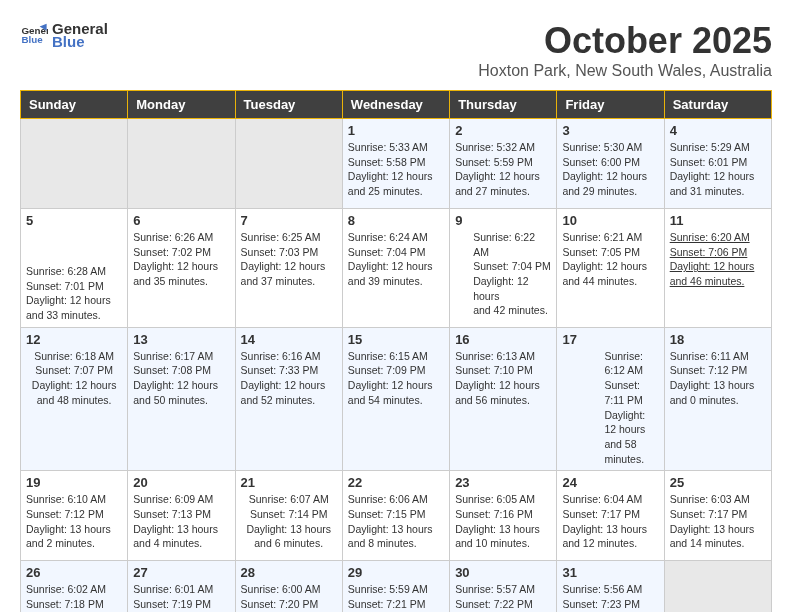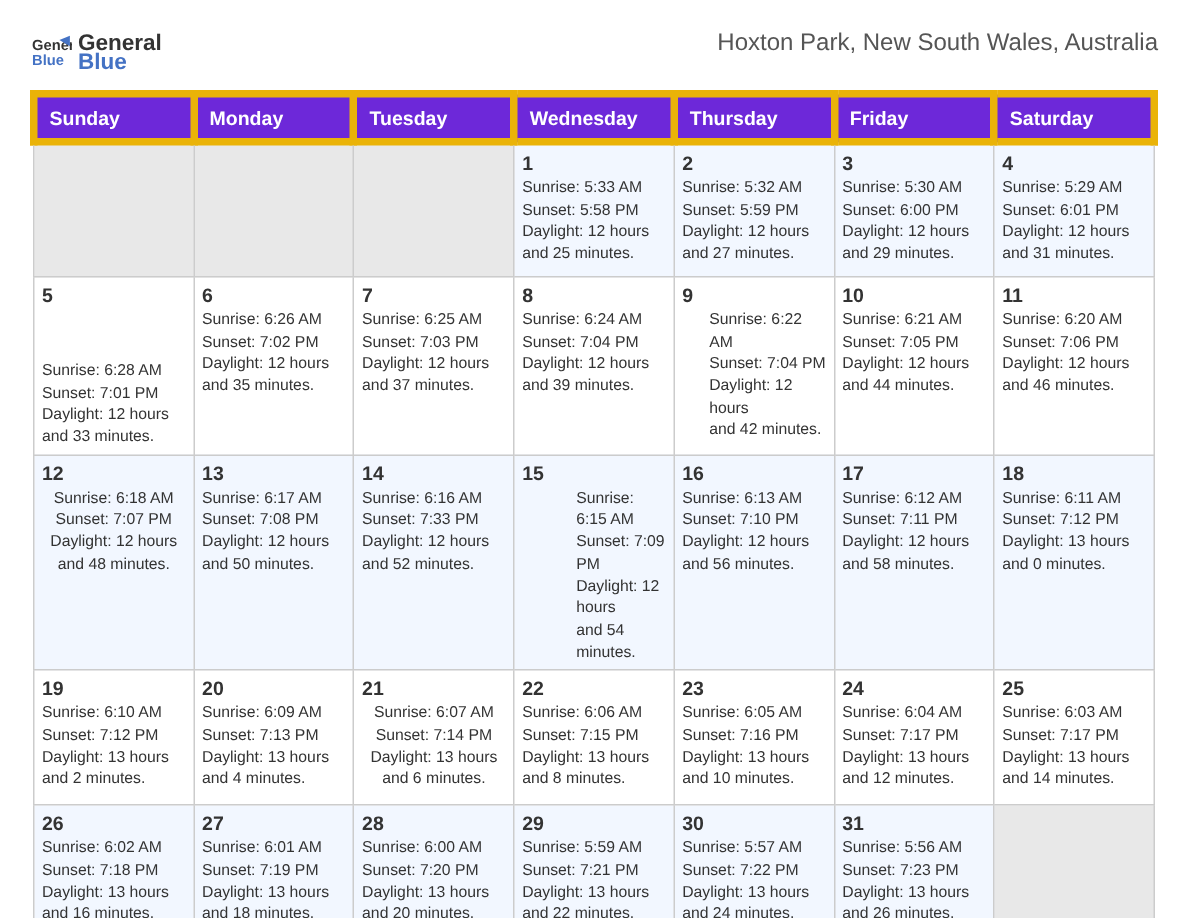--- a/index.html
+++ b/index.html
@@ -36,26 +36,26 @@
     .location-title {
       font-size: 16px;
       color: #555;
     }
     table {
       width: 100%;
       border-collapse: collapse;
       table-layout: fixed;
     }
     thead th {
-      background-color: #6d28d9;
+      background-color: #404040;
       color: #fff;
       text-align: left;
       padding: 6px 8px;
       font-size: 13px;
-      border: 5px solid #eab308;
+      border: 1px solid #eab308;
     }
     tbody td {
       border: 1px solid #ccc;
       vertical-align: top;
       padding: 4px 5px;
       height: 90px;
       background: #fff;
     }
     tbody tr:nth-child(odd) td {
       background: #f2f7ff;
@@ -88,20 +88,21 @@
       <text x="2" y="18" font-size="14" font-weight="bold" fill="#333" font-family="Arial">General</text>
       <text x="2" y="32" font-size="14" font-weight="bold" fill="#4472c4" font-family="Arial">Blue</text>
       <polygon points="28,8 38,14 38,4" fill="#4472c4"></polygon>
     </svg>
     <div>
       <div style="font-size:15px;font-weight:bold;color:#333;">General</div>
       <div style="font-size:15px;font-weight:bold;color:#4472c4;margin-top:-4px;">Blue</div>
     </div>
   </div>
   <div class="title-section">
+    <div class="month-title">October 2025</div>
     <div class="location-title">Hoxton Park, New South Wales, Australia</div>
   </div>
 </div>
 
 <table>
   <thead>
     <tr id="weekday-header">
     <th>Sunday</th>
         <th>Monday</th>
         <th>Tuesday</th>
@@ -183,21 +184,21 @@
         </td>
         <td>
           <span class="day-number">10</span>
           <div class="day-info" style="white-space: pre-line;">Sunrise: 6:21 AM
 Sunset: 7:05 PM
 Daylight: 12 hours
 and 44 minutes.</div>
         </td>
         <td>
           <span class="day-number">11</span>
-          <div class="day-info" style="white-space: pre-line;">Sunrise: 6:20 AM
+          <div class="day-info" style="white-space: pre-line; text-decoration: underline;">Sunrise: 6:20 AM
 Sunset: 7:06 PM
 Daylight: 12 hours
 and 46 minutes.</div>
         </td>
       </tr>
       <tr>
         <td>
           <span class="day-number">12</span>
           <div class="day-info" style="white-space: pre-line; text-align: center;">Sunrise: 6:18 AM
 Sunset: 7:07 PM
@@ -213,35 +214,35 @@
         </td>
         <td>
           <span class="day-number">14</span>
           <div class="day-info" style="white-space: pre-line;">Sunrise: 6:16 AM
 Sunset: 7:33 PM
 Daylight: 12 hours
 and 52 minutes.</div>
         </td>
         <td>
           <span class="day-number">15</span>
-          <div class="day-info" style="white-space: pre-line; margin-left: 36px;">Sunrise: 6:15 AM
+          <div class="day-info" style="white-space: pre-line;">Sunrise: 6:15 AM
 Sunset: 7:09 PM
 Daylight: 12 hours
 and 54 minutes.</div>
         </td>
         <td>
           <span class="day-number">16</span>
           <div class="day-info" style="white-space: pre-line;">Sunrise: 6:13 AM
 Sunset: 7:10 PM
 Daylight: 12 hours
 and 56 minutes.</div>
         </td>
         <td>
           <span class="day-number">17</span>
-          <div class="day-info" style="white-space: pre-line;">Sunrise: 6:12 AM
+          <div class="day-info" style="white-space: pre-line; margin-left: 42px;">Sunrise: 6:12 AM
 Sunset: 7:11 PM
 Daylight: 12 hours
 and 58 minutes.</div>
         </td>
         <td>
           <span class="day-number">18</span>
           <div class="day-info" style="white-space: pre-line;">Sunrise: 6:11 AM
 Sunset: 7:12 PM
 Daylight: 13 hours
 and 0 minutes.</div>

